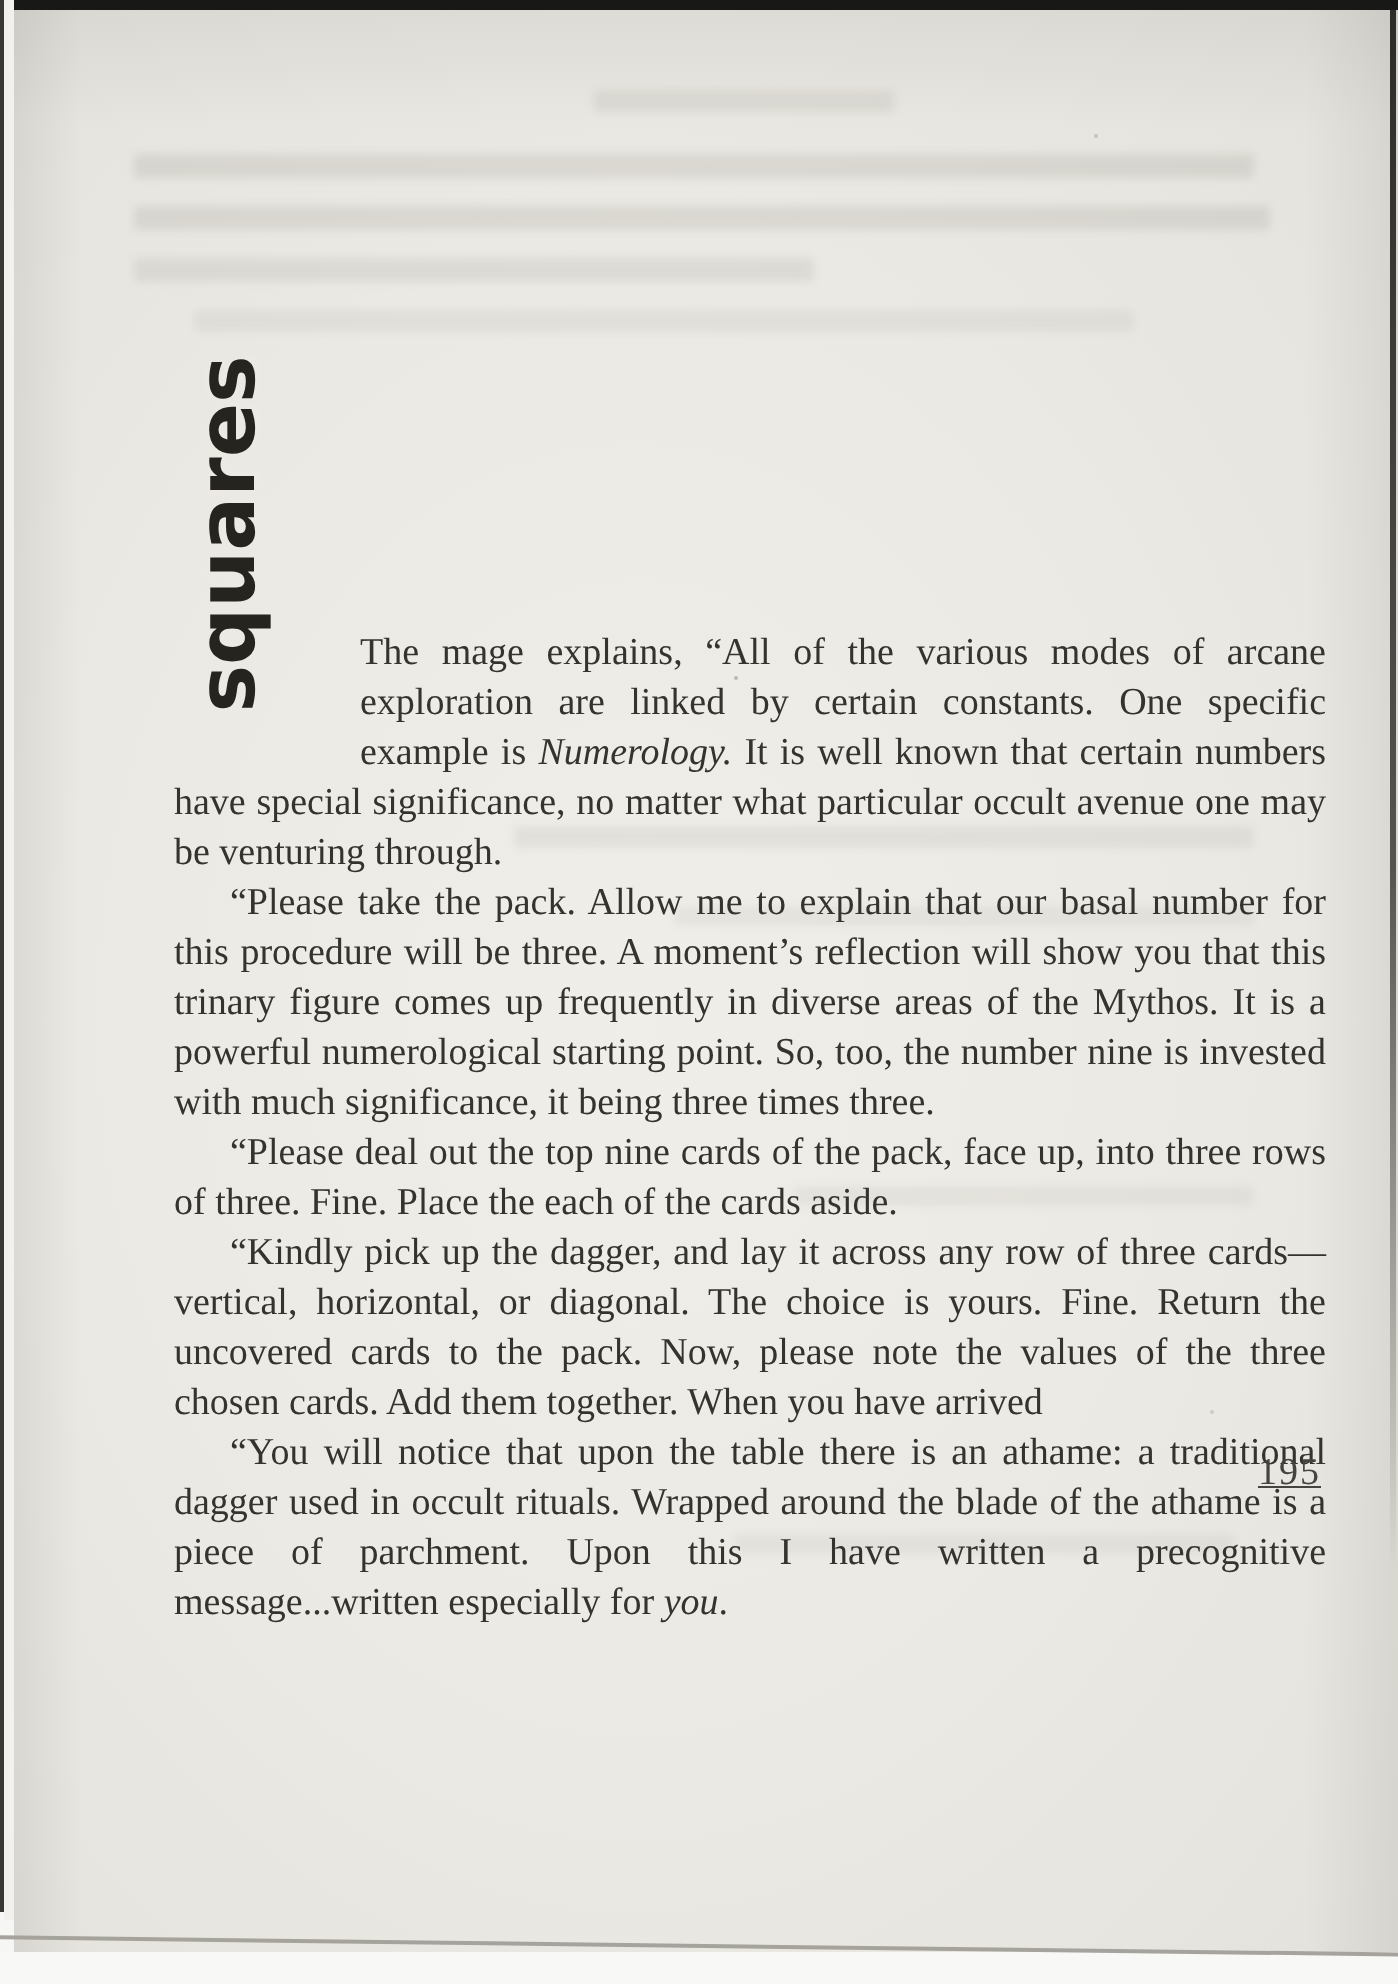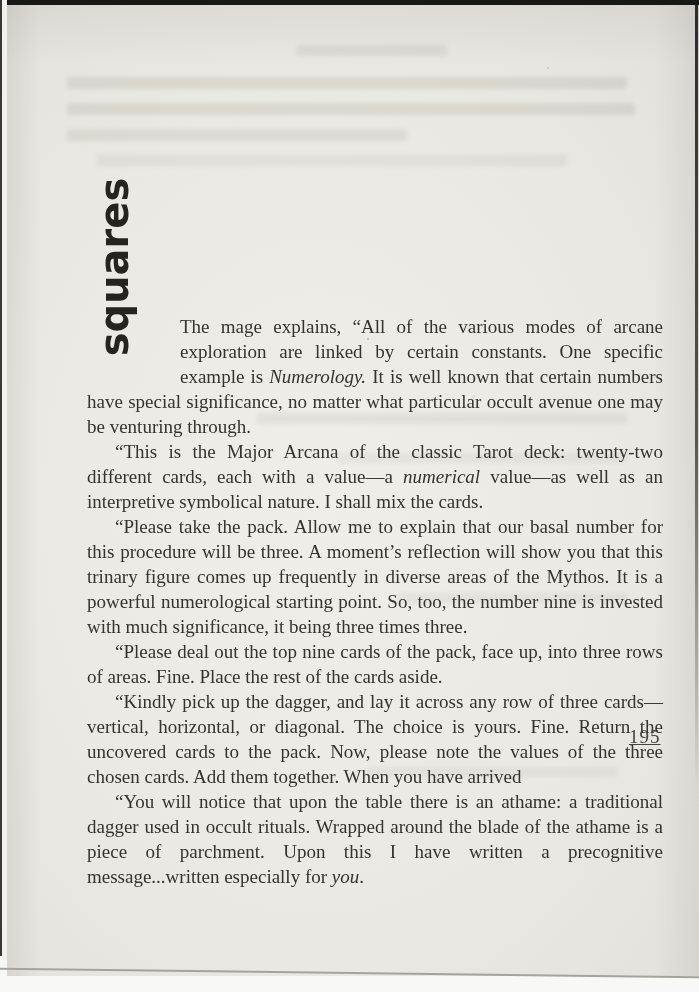--- a/index.html
+++ b/index.html
@@ -73,23 +73,22 @@
     <div class="ghost" style="left:90px;top:150px;width:470px;height:11px;opacity:0.08;"></div>
     <div class="ghost" style="left:250px;top:408px;width:370px;height:11px;opacity:0.09;"></div>
     <div class="ghost" style="left:330px;top:448px;width:290px;height:10px;opacity:0.07;"></div>
     <div class="ghost" style="left:390px;top:588px;width:230px;height:10px;opacity:0.07;"></div>
     <div class="ghost" style="left:360px;top:762px;width:250px;height:10px;opacity:0.07;"></div>
 
     <div class="vtitle">squares</div>
 
     <div class="text-block">
       <p class="first"><span class="title-spacer"></span><span>The mage explains, “All of the various modes of arcane exploration are linked by certain constants. One specific example is </span><i>Numerology.</i><span> It is well known that certain numbers have special significance, no matter what particular occult avenue one may be venturing through.</span></p>
-      <p><span>“This is the Major Arcana of the classic Tarot deck: twenty-two different cards, each with a value—a </span><i>numerical</i><span> value—as well as an interpretive symbolical nature. I shall mix the cards.</span></p>
       <p><span>“Please take the pack. Allow me to explain that our basal number for this procedure will be three. A moment’s reflection will show you that this trinary figure comes up frequently in diverse areas of the Mythos. It is a powerful numerological starting point. So, too, the number nine is invested with much significance, it being three times three.</span></p>
-      <p><span>“Please deal out the top nine cards of the pack, face up, into three rows of areas. Fine. Place the rest of the cards aside.</span></p>
+      <p><span>“Please deal out the top nine cards of the pack, face up, into three rows of three. Fine. Place the each of the cards aside.</span></p>
       <p><span>“Kindly pick up the dagger, and lay it across any row of three cards—vertical, horizontal, or diagonal. The choice is yours. Fine. Return the uncovered cards to the pack. Now, please note the values of the three chosen cards. Add them together. When you have arrived</span></p>
       <p><span>“You will notice that upon the table there is an athame: a traditional dagger used in occult rituals. Wrapped around the blade of the athame is a piece of parchment. Upon this I have written a precognitive message...written especially for </span><i>you</i><span>.</span></p>
     </div>
 
     <div class="pagenum">195</div>
 
     <div class="speck" style="left:360px;top:333px;width:2px;height:2px;opacity:0.5;"></div>
     <div class="speck" style="left:540px;top:62px;width:2px;height:2px;opacity:0.35;"></div>
     <div class="speck" style="left:598px;top:700px;width:2px;height:2px;opacity:0.3;"></div>
   </div>

